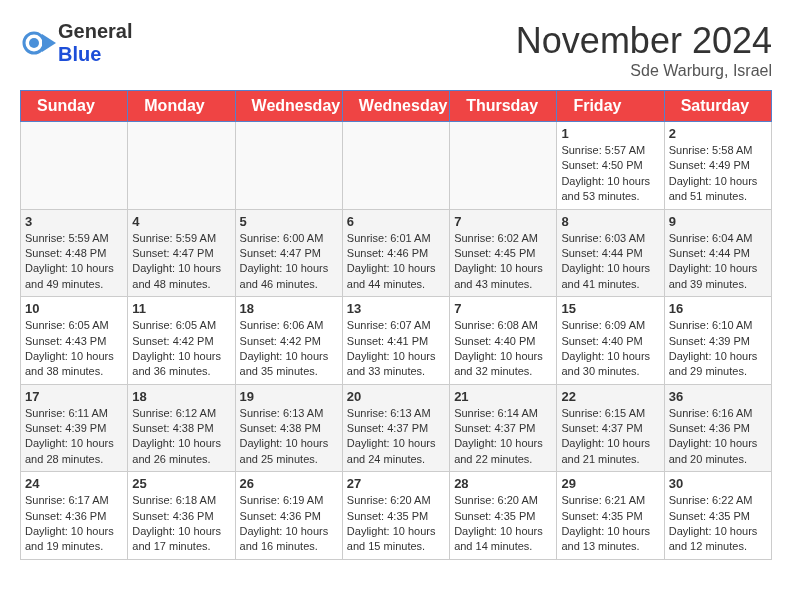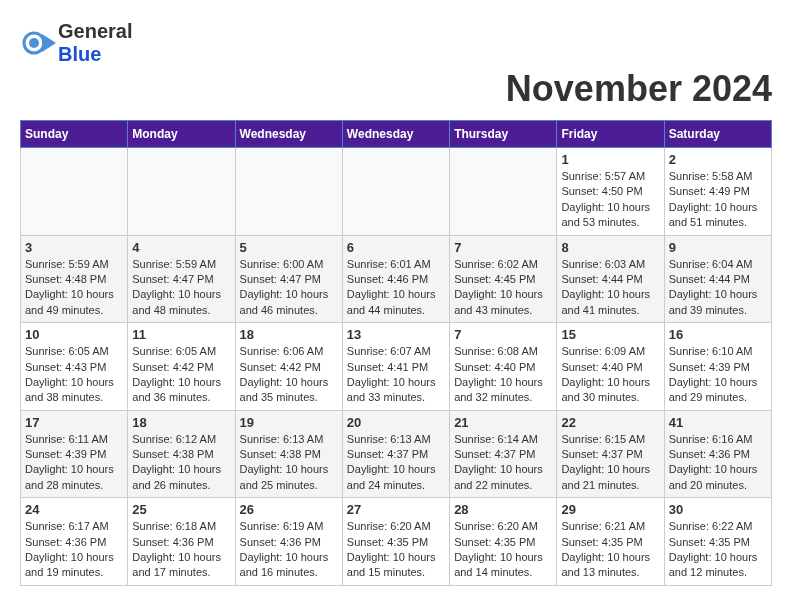--- a/index.html
+++ b/index.html
@@ -17,39 +17,38 @@
       margin-bottom: 10px;
     }
     .logo {
       display: flex;
       flex-direction: column;
       align-items: flex-start;
     }
     .title-block { text-align: right; }
     .month-title {
       font-size: 36px;
-      font-weight: bold;
+      font-weight: normal;
       color: #333;
-      margin-top: 48px;
     }
     .location {
       font-size: 16px;
       color: #555;
     }
     table {
       width: 100%;
       border-collapse: collapse;
       table-layout: fixed;
     }
     thead tr th {
-      background-color: #4c1d95;
+      background-color: #ef4444;
       color: #fff;
-      font-size: 12px;
+      font-size: 16px;
       font-weight: bold;
-      padding: 6px 4px;
+      padding: 6px 16px;
       text-align: left;
       border: 1px solid #5580cc;
     }
     tbody tr td {
       border: 1px solid #ccc;
       vertical-align: top;
       padding: 4px;
       font-size: 10px;
       color: #333;
       height: 82px;
@@ -84,20 +83,21 @@
       </div>
       <div>
         <div style="font-size:20px;font-weight:bold;color:#333;">
           <span style="color:#333;">General</span><br><span style="color:#1d4ed8;">Blue</span>
         </div>
       </div>
     </div>
   </div>
   <div class="title-block">
     <div class="month-title">November 2024</div>
+    <div class="location">Sde Warburg, Israel</div>
   </div>
 </div>
 
 <table>
   <thead>
     <tr id="header-row">
         <th>Sunday</th>
         <th>Monday</th>
         <th>Wednesday</th>
         <th>Wednesday</th>
@@ -201,21 +201,21 @@
         </td>
         <td>
           <span class="day-num">21</span>
           <div class="day-info">Sunrise: 6:14 AM<br>Sunset: 4:37 PM<br>Daylight: 10 hours<br>and 22 minutes.</div>
         </td>
         <td>
           <span class="day-num">22</span>
           <div class="day-info">Sunrise: 6:15 AM<br>Sunset: 4:37 PM<br>Daylight: 10 hours<br>and 21 minutes.</div>
         </td>
         <td>
-          <span class="day-num">41</span>
+          <span class="day-num">36</span>
           <div class="day-info">Sunrise: 6:16 AM<br>Sunset: 4:36 PM<br>Daylight: 10 hours<br>and 20 minutes.</div>
         </td>
       </tr>
       <tr>
         <td>
           <span class="day-num">24</span>
           <div class="day-info">Sunrise: 6:17 AM<br>Sunset: 4:36 PM<br>Daylight: 10 hours<br>and 19 minutes.</div>
         </td>
         <td>
           <span class="day-num">25</span>

